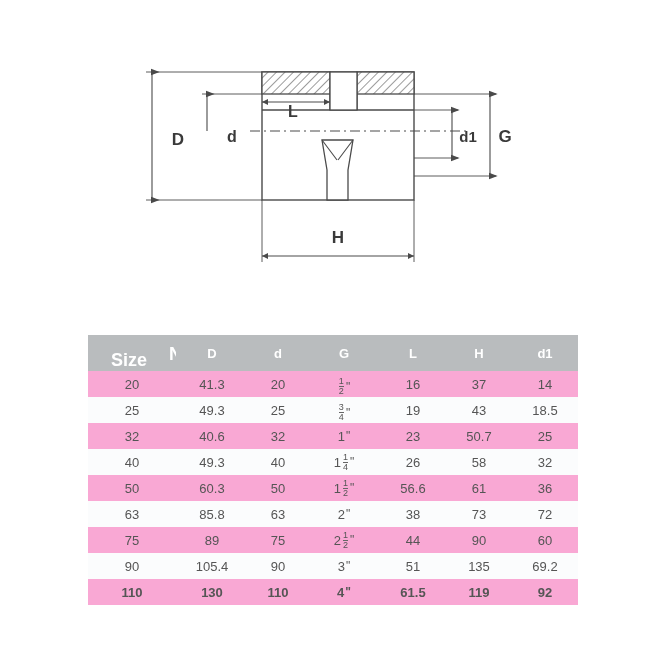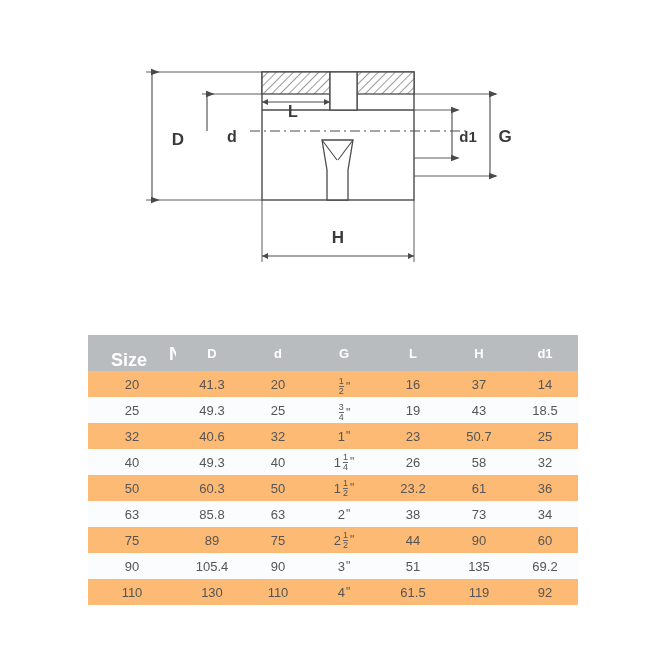--- a/index.html
+++ b/index.html
@@ -73,21 +73,21 @@
     padding-left: 37px;
   }
   table.spec tbody td {
     height: 24px;
     text-align: center;
     border: none;
     font-size: 13px;
     color: #555;
   }
   table.spec tbody tr.odd td {
-    background: #fdba74;
+    background: #f9a8d4;
   }
   table.spec tbody tr.even td {
     background: #fbfcfd;
   }
   
   .frac {
     display: inline-block;
     vertical-align: middle;
     font-size: 9px;
     line-height: 1;
@@ -98,21 +98,21 @@
   .frac .den { display: block; border-top: 1px solid #666; }
   .inchwrap {
     display: inline-flex;
     align-items: center;
     justify-content: center;
     gap: 1px;
     line-height: 1;
   }
   .whole { font-size: 13px; }
   .inchmark { font-size: 12px; }
-  .bold-row td { font-weight: normal; color: #444; margin-left: 32px; }
+  .bold-row td { font-weight: bold; color: #444; margin-left: 32px; }
   
   col.c-size { width: 88px; }
   col.c-d    { width: 72px; }
   col.c-dd   { width: 60px; }
   col.c-g    { width: 72px; }
   col.c-l    { width: 66px; }
   col.c-h    { width: 66px; }
   col.c-d1   { width: 66px; }
 </style>
 </head>
@@ -292,35 +292,35 @@
           <td>60.3</td>
           <td>50</td>
           <td><span class="inchwrap">
               <span class="whole">1</span>
               <span class="frac">
                 <span class="num">1</span>
                 <span class="den">2</span>
               </span>
               <span class="inchmark">"</span>
             </span></td>
-          <td>23.2</td>
+          <td>56.6</td>
           <td>61</td>
           <td>36</td>
         </tr>
         <tr class="even">
           <td>63</td>
           <td>85.8</td>
           <td>63</td>
           <td><span class="inchwrap">
               <span class="whole">2</span>
               <span class="inchmark">"</span>
             </span></td>
           <td>38</td>
           <td>73</td>
-          <td>34</td>
+          <td>72</td>
         </tr>
         <tr class="odd">
           <td>75</td>
           <td>89</td>
           <td>75</td>
           <td><span class="inchwrap">
               <span class="whole">2</span>
               <span class="frac">
                 <span class="num">1</span>
                 <span class="den">2</span>

